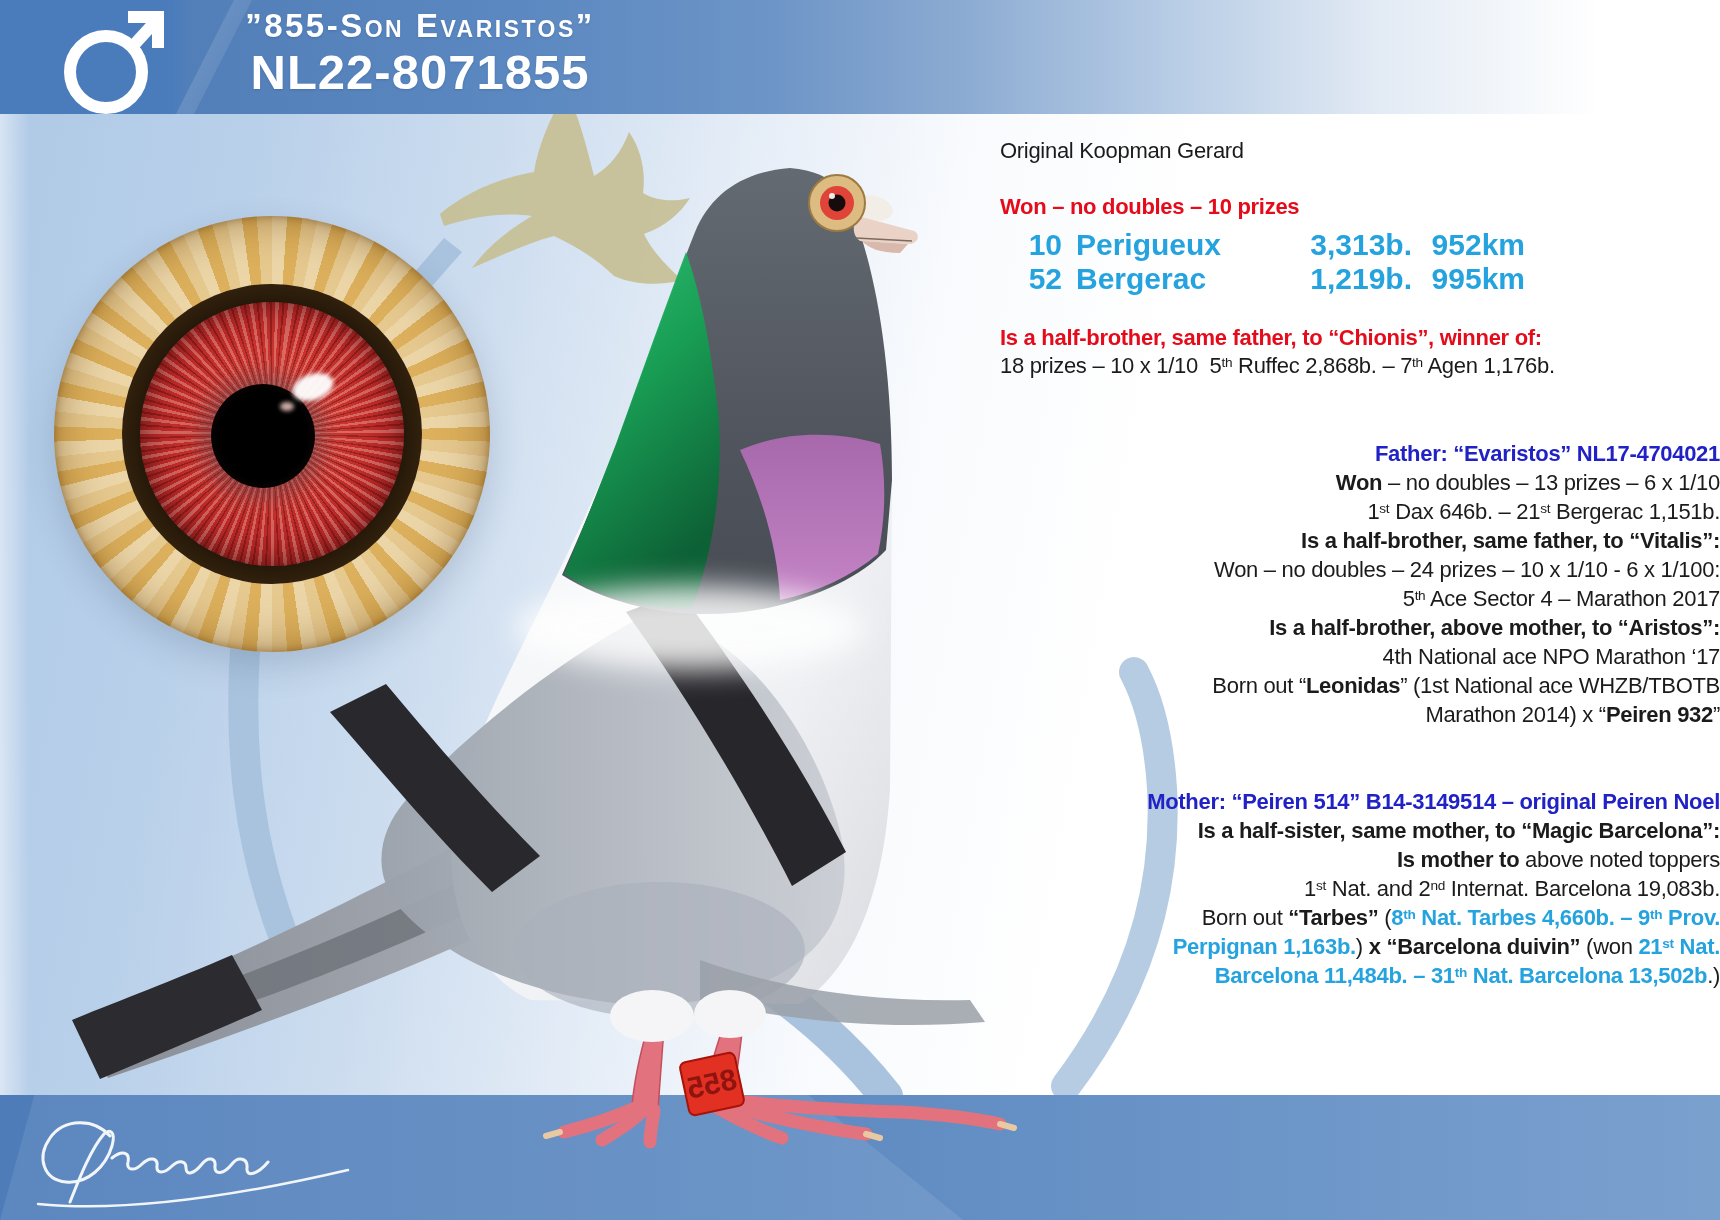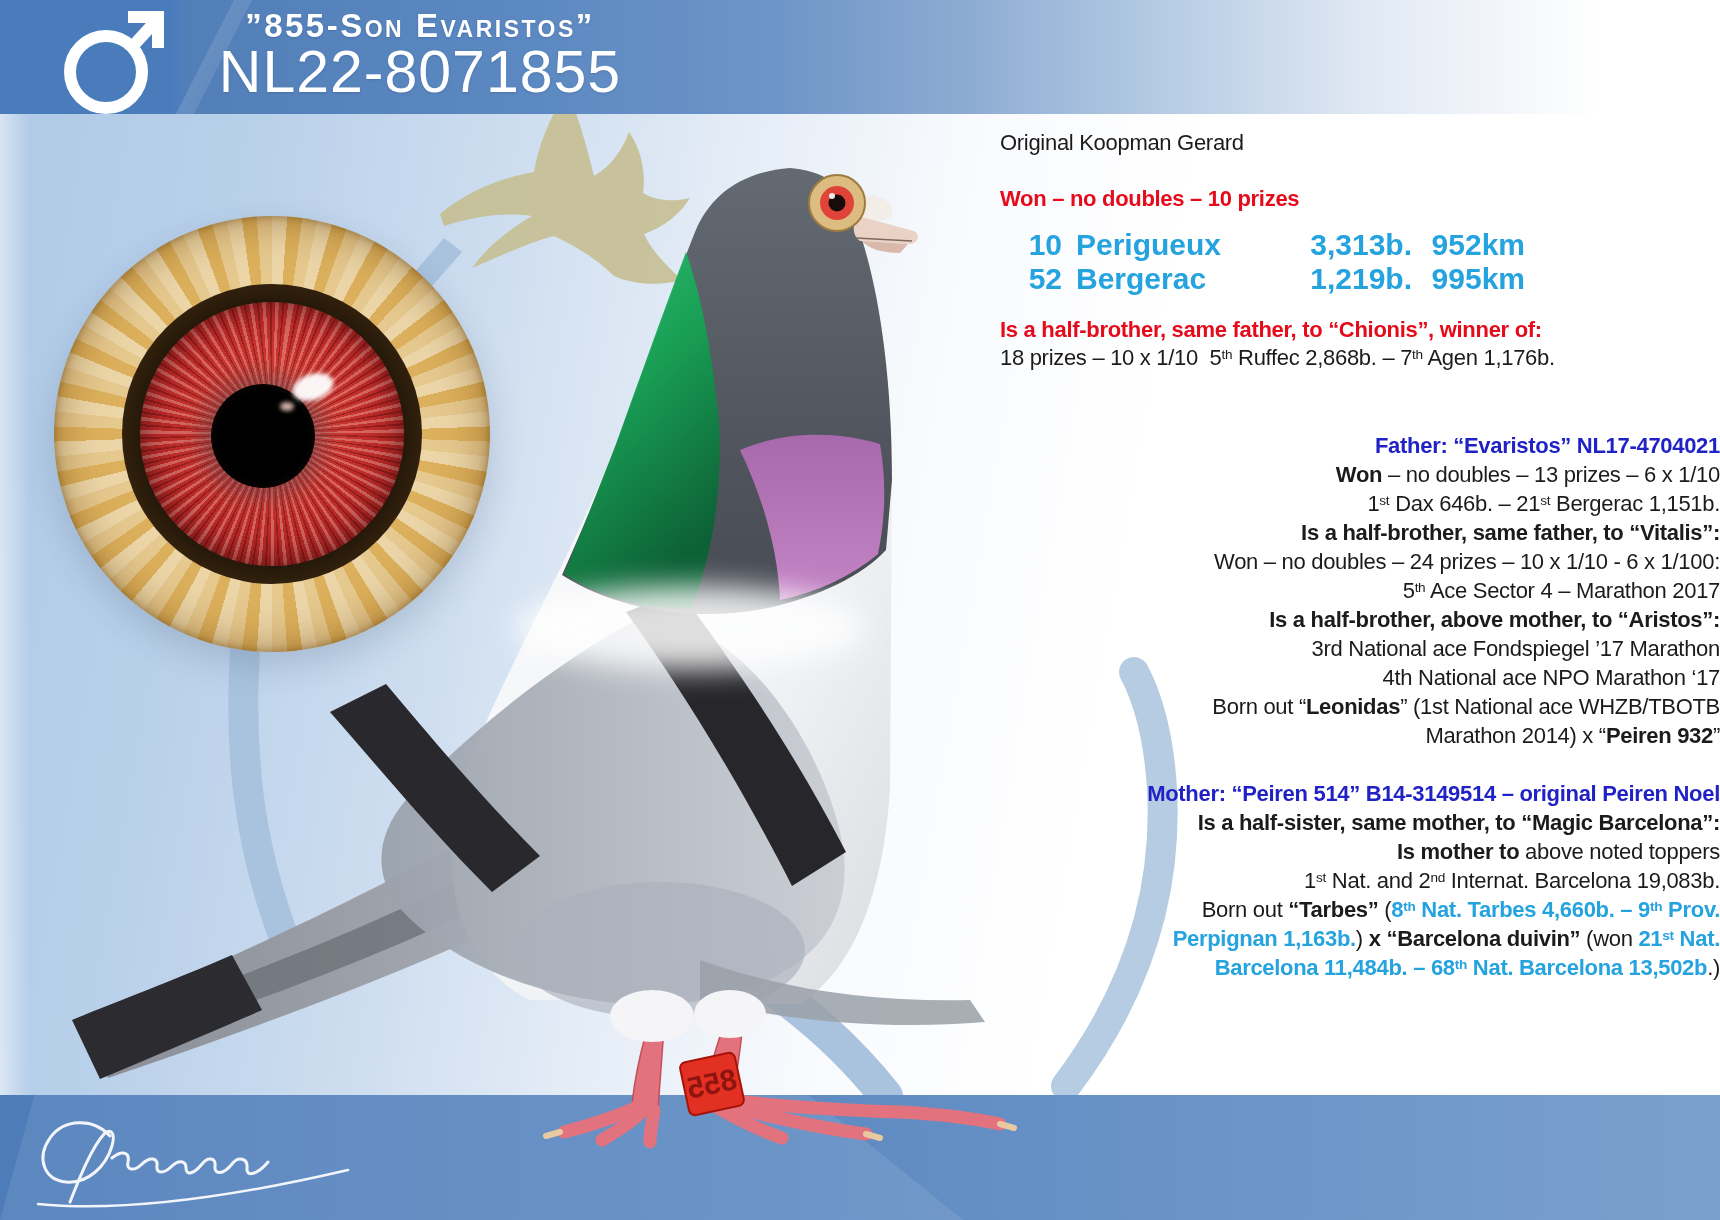--- a/index.html
+++ b/index.html
@@ -14,21 +14,21 @@
     position:absolute;left:0;top:0;width:1720px;height:114px;
     background:linear-gradient(90deg,#4a7cbc 0%,#4a7cbc 10%,#537fb8 11%,#5b88c1 30%,#6d95c7 45%,#8cabd2 56%,#b7cce5 68%,#e2eaf4 80%,#ffffff 93%);
   }
   .top-band .seam{
     position:absolute;left:176px;top:0;width:76px;height:114px;
     background:linear-gradient(115deg,rgba(255,255,255,.22),rgba(255,255,255,0));
     clip-path:polygon(58px 0,76px 0,18px 114px,0 114px);
   }
   .banner-title{position:absolute;left:180px;top:6px;width:480px;text-align:center;color:#fff;}
   .banner-title .l1{font-size:33px;font-weight:700;font-variant:small-caps;letter-spacing:2.5px;line-height:40px;text-shadow:0 1px 2px rgba(30,60,110,.25);}
-  .banner-title .l2{font-size:59px;font-weight:400;letter-spacing:1px;line-height:52px;text-shadow:0 1px 2px rgba(30,60,110,.25);}
+  .banner-title .l2{font-size:49px;font-weight:700;letter-spacing:1px;line-height:52px;text-shadow:0 1px 2px rgba(30,60,110,.25);}
   .male-svg{position:absolute;left:26px;top:6px;}
   
   .bottom-band{
     position:absolute;left:0;top:1095px;width:1720px;height:125px;
     background:linear-gradient(90deg,#4d7cb9 0%,#5c89c1 42%,#7aa0ce 100%);
   }
   .bottom-band .sheen{
     position:absolute;left:0;top:0;width:100%;height:100%;
     background:rgba(255,255,255,.09);
     clip-path:polygon(2% 0%,47% 0%,56% 100%,0% 100%);
@@ -49,21 +49,21 @@
       repeating-conic-gradient(from 8deg,rgba(255,228,218,.30) 0deg 1.6deg,rgba(255,255,255,0) 1.6deg 3.2deg,rgba(45,0,0,.30) 3.2deg 4.1deg,rgba(255,255,255,0) 4.1deg 5.7deg),
       radial-gradient(circle at 50% 47%,#e25848 0%,#d23a32 30%,#bb2a28 55%,#9b2120 78%,#6f1616 100%);
     box-shadow:inset 0 0 26px rgba(60,10,10,.6);}
   .eye .pupil{position:absolute;left:48%;top:50.5%;width:104px;height:104px;margin:-52px 0 0 -52px;border-radius:50%;
     background:radial-gradient(circle,#000 60%,#140a0a 85%,#2a1414 100%);
     box-shadow:0 0 20px 12px rgba(75,62,72,.45);}
   .eye .glint{position:absolute;left:238px;top:158px;width:42px;height:26px;border-radius:50%;
     background:#fff;filter:blur(2px);transform:rotate(-18deg);opacity:.95;}
   .eye .glint2{position:absolute;left:226px;top:186px;width:14px;height:9px;border-radius:50%;background:#ffd7cf;filter:blur(2px);opacity:.8;}
   
-  .txt{position:absolute;color:#1b1b1b;font-size:22px;letter-spacing:-.3px;}
+  .txt{position:absolute;color:#1b1b1b;font-size:22px;letter-spacing:-.3px;margin-top:8px;}
   .tl{white-space:pre;display:block;}
   .lh28 .tl{line-height:28px;height:28px;}
   .lh29 .tl{line-height:29px;height:29px;text-align:right;}
   .red-b{color:var(--red,#e50b1a);font-weight:700;}
   .navy-b{color:var(--navy,#2122c5);font-weight:700;}
   .sg-b{font-weight:700;}
   .sg-c{font-weight:700;color:var(--cyan,#25a3df);}
   .sg-rs{font-size:62%;position:relative;top:-.45em;}
   .sg-cs{font-size:62%;position:relative;top:-.45em;color:var(--cyan,#25a3df);font-weight:700;}
   .tcell{position:absolute;font-weight:700;color:var(--cyan,#25a3df);font-size:30px;white-space:pre;}
@@ -242,29 +242,28 @@
   </div>
 
   <div class="txt lh29" style="left:1000px;top:431px;width:720px;">
     <span class="tl navy-b">Father: “Evaristos” NL17-4704021</span>
     <span class="tl"><span class="sg-b">Won</span><span> – no doubles – 13 prizes – 6 x 1/10</span></span>
     <span class="tl"><span>1</span><span class="sg-rs">st</span><span> Dax 646b. – 21</span><span class="sg-rs">st</span><span> Bergerac 1,151b.</span></span>
     <span class="tl"><span class="sg-b">Is a half-brother, same father, to “Vitalis”:</span></span>
     <span class="tl"><span>Won – no doubles – 24 prizes – 10 x 1/10 - 6 x 1/100:</span></span>
     <span class="tl"><span>5</span><span class="sg-rs">th</span><span> Ace Sector 4 – Marathon 2017</span></span>
     <span class="tl"><span class="sg-b">Is a half-brother, above mother, to “Aristos”:</span></span>
-    <span class="tl"><span>3rd National ace Fondspiegel ’17 Marathon</span></span>
     <span class="tl"><span>4th National ace NPO Marathon ‘17</span></span>
     <span class="tl"><span>Born out “</span><span class="sg-b">Leonidas</span><span>” (1st National ace WHZB/TBOTB</span></span>
     <span class="tl"><span>Marathon 2014) x “</span><span class="sg-b">Peiren 932</span><span>”</span></span>
   </div>
 
   <div class="txt lh29" style="left:1000px;top:779px;width:720px;">
     <span class="tl navy-b">Mother: “Peiren 514” B14-3149514 – original Peiren Noel</span>
     <span class="tl"><span class="sg-b">Is a half-sister, same mother, to “Magic Barcelona”:</span></span>
     <span class="tl"><span class="sg-b">Is mother to </span><span>above noted toppers</span></span>
     <span class="tl"><span>1</span><span class="sg-rs">st</span><span> Nat. and 2</span><span class="sg-rs">nd</span><span> Internat. Barcelona 19,083b.</span></span>
     <span class="tl"><span>Born out </span><span class="sg-b">“Tarbes”</span><span> (</span><span class="sg-c">8</span><span class="sg-cs">th</span><span class="sg-c"> Nat. Tarbes 4,660b. – 9</span><span class="sg-cs">th</span><span class="sg-c"> Prov.</span></span>
     <span class="tl"><span class="sg-c">Perpignan 1,163b.</span><span>) </span><span class="sg-b">x “Barcelona duivin”</span><span> (won </span><span class="sg-c">21</span><span class="sg-cs">st</span><span class="sg-c"> Nat.</span></span>
-    <span class="tl"><span class="sg-c">Barcelona 11,484b. – 68</span><span class="sg-cs">th</span><span class="sg-c"> Nat. Barcelona 13,502b</span><span>.)</span></span>
+    <span class="tl"><span class="sg-c">Barcelona 11,484b. – 31</span><span class="sg-cs">th</span><span class="sg-c"> Nat. Barcelona 13,502b</span><span>.)</span></span>
   </div>
 
 </div>
 
 </body></html>

